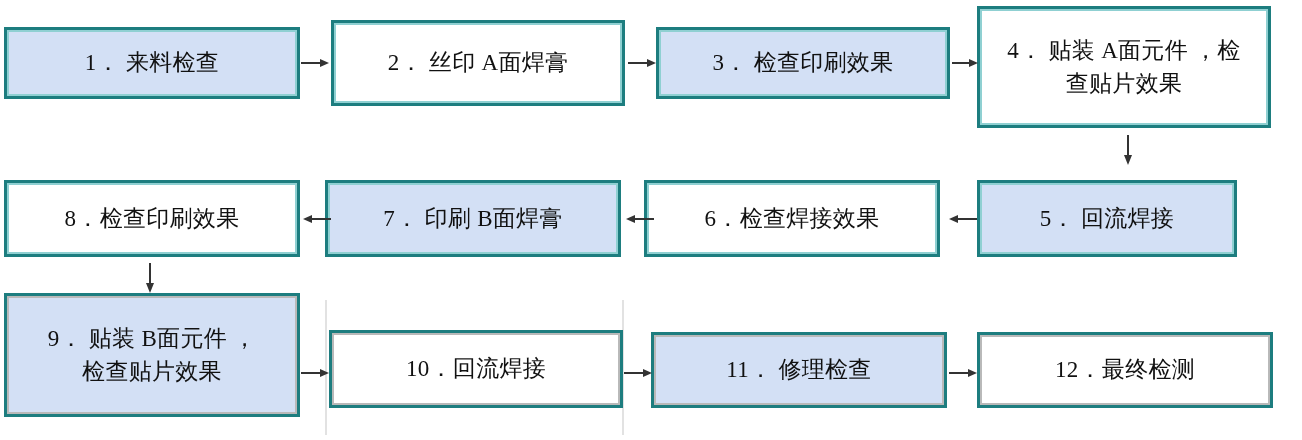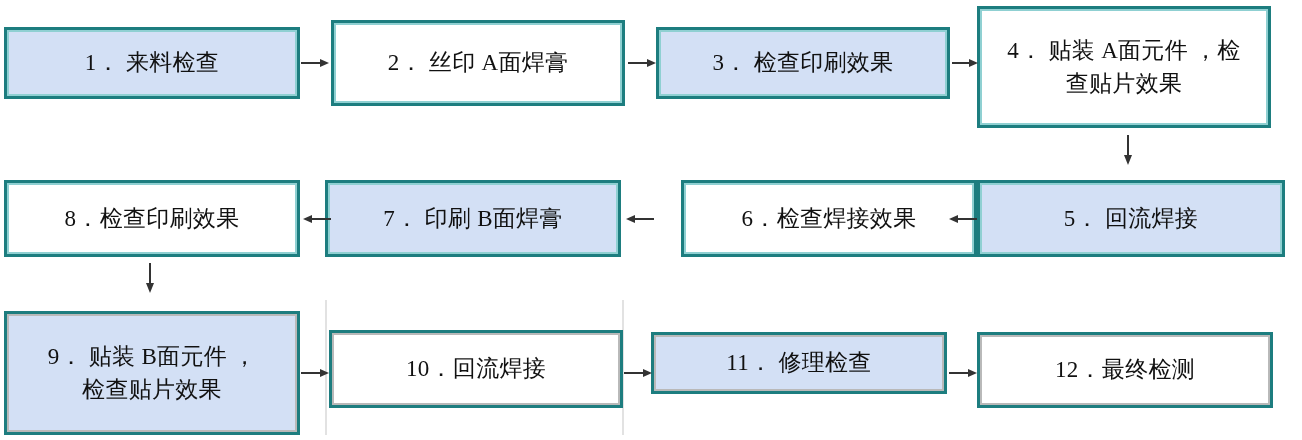--- a/index.html
+++ b/index.html
@@ -165,49 +165,49 @@
     <span class="label">7．   印刷 B面焊膏</span>
   </div>
 
   <div class="arrow" style="left:625px; top:211px;">
     <svg width="30" height="16" viewBox="0 0 30 16">
         <path d="M8 8 H29" stroke="#333" stroke-width="2" fill="none"></path>
         <path d="M1 8 L10 4 L10 12 Z" fill="#333"></path>
       </svg>
   </div>
 
-  <div class="box" style="left:681px; top:180px; width:296px; height:77px;">
+  <div class="box" style="left:644px; top:180px; width:296px; height:77px;">
     <span class="frame-outer"></span>
     <span class="frame-inner"></span>
     <span class="fill fill-white"></span>
     <span class="label">6．检查焊接效果</span>
   </div>
 
   <div class="arrow" style="left:948px; top:211px;">
     <svg width="30" height="16" viewBox="0 0 30 16">
         <path d="M8 8 H29" stroke="#333" stroke-width="2" fill="none"></path>
         <path d="M1 8 L10 4 L10 12 Z" fill="#333"></path>
       </svg>
   </div>
 
-  <div class="box" style="left:977px; top:180px; width:308px; height:77px;">
+  <div class="box" style="left:977px; top:180px; width:260px; height:77px;">
     <span class="frame-outer"></span>
     <span class="frame-inner"></span>
     <span class="fill fill-blue"></span>
     <span class="label">5．   回流焊接</span>
   </div>
 
   <div class="arrow" style="left:142px; top:262px;">
     <svg width="16" height="32" viewBox="0 0 16 32">
         <path d="M8 1 V22" stroke="#333" stroke-width="2" fill="none"></path>
         <path d="M8 31 L4 21 L12 21 Z" fill="#333"></path>
       </svg>
   </div>
 
-  <div class="box grey-inner" style="left:4px; top:311px; width:296px; height:124px;">
+  <div class="box grey-inner" style="left:4px; top:293px; width:296px; height:124px;">
     <span class="frame-outer"></span>
     <span class="frame-inner"></span>
     <span class="fill fill-blue"></span>
     <span class="label">9．   贴装 B面元件  ，
 检查贴片效果</span>
   </div>
 
   <div class="arrow" style="left:300px; top:365px;">
     <svg width="30" height="16" viewBox="0 0 30 16">
         <path d="M1 8 H22" stroke="#333" stroke-width="2" fill="none"></path>
@@ -222,21 +222,21 @@
     <span class="label">10．回流焊接</span>
   </div>
 
   <div class="arrow" style="left:623px; top:365px;">
     <svg width="30" height="16" viewBox="0 0 30 16">
         <path d="M1 8 H22" stroke="#333" stroke-width="2" fill="none"></path>
         <path d="M29 8 L20 4 L20 12 Z" fill="#333"></path>
       </svg>
   </div>
 
-  <div class="box grey-inner" style="left:651px; top:332px; width:296px; height:62px;">
+  <div class="box grey-inner" style="left:651px; top:332px; width:296px; height:76px;">
     <span class="frame-outer"></span>
     <span class="frame-inner"></span>
     <span class="fill fill-blue"></span>
     <span class="label">11．   修理检查</span>
   </div>
 
   <div class="arrow" style="left:948px; top:365px;">
     <svg width="30" height="16" viewBox="0 0 30 16">
         <path d="M1 8 H22" stroke="#333" stroke-width="2" fill="none"></path>
         <path d="M29 8 L20 4 L20 12 Z" fill="#333"></path>

